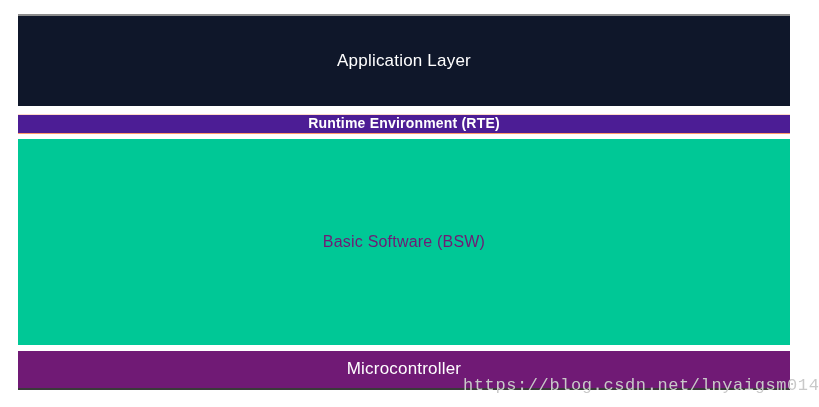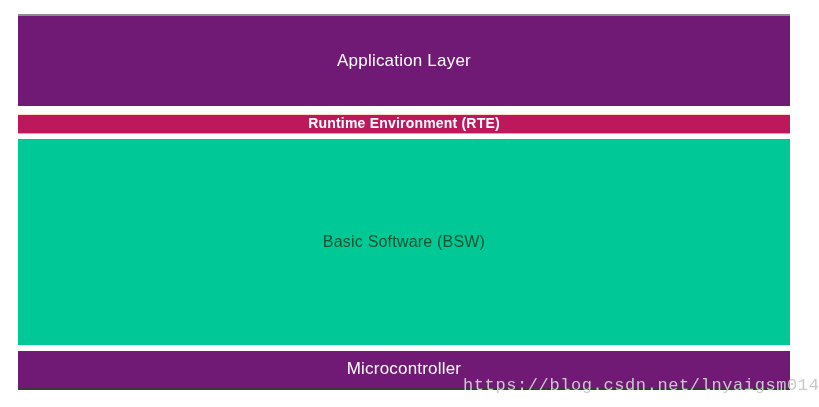--- a/index.html
+++ b/index.html
@@ -38,54 +38,54 @@
     line-height: 1.1;
     white-space: nowrap;
   }
 
   
   .layer-application {
     left: 18px;
     top: 14px;
     width: 772px;
     height: 92px;
-    background: #701a75;
+    background: #0f172a;
     border-top: 2px solid #8c8c8c;
   }
   .layer-application .layer-label {
     color: #ffffff;
     font-size: 17px;
   }
 
   
   .layer-rte {
     left: 18px;
     top: 114px;
     width: 772px;
     height: 20px;
-    background: #be185d;
+    background: #4c1d95;
     border-top: 1px solid #ffd9c8;
     border-bottom: 1px solid #ff9a6b;
   }
   .layer-rte .layer-label {
     color: #ffffff;
     font-size: 14px;
     font-weight: bold;
   }
 
   
   .layer-bsw {
     left: 18px;
     top: 139px;
     width: 772px;
     height: 206px;
     background: #00c896;
   }
   .layer-bsw .layer-label {
-    color: #14532d;
+    color: #701a75;
     font-size: 16px;
   }
 
   
   .layer-microcontroller {
     left: 18px;
     top: 351px;
     width: 772px;
     height: 39px;
     background: #701a75;

